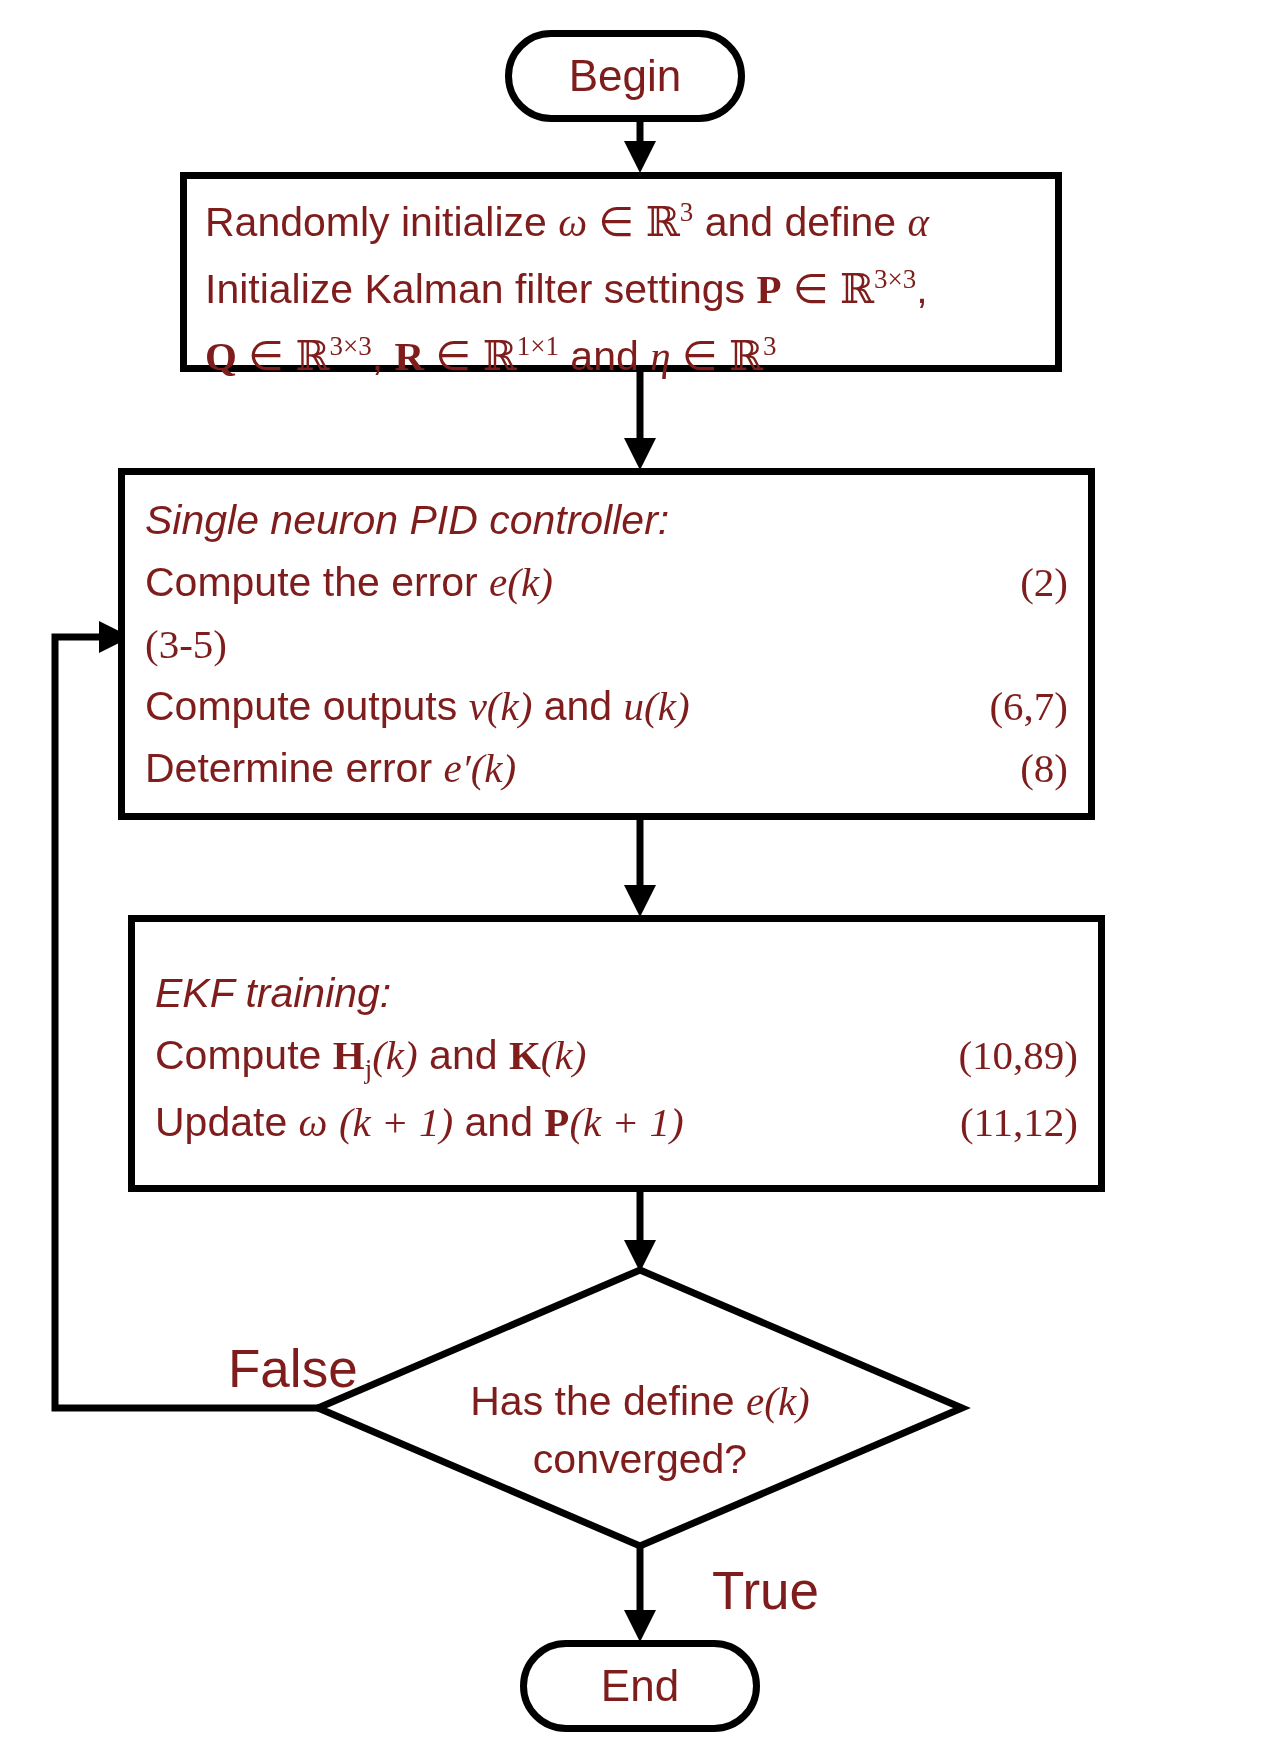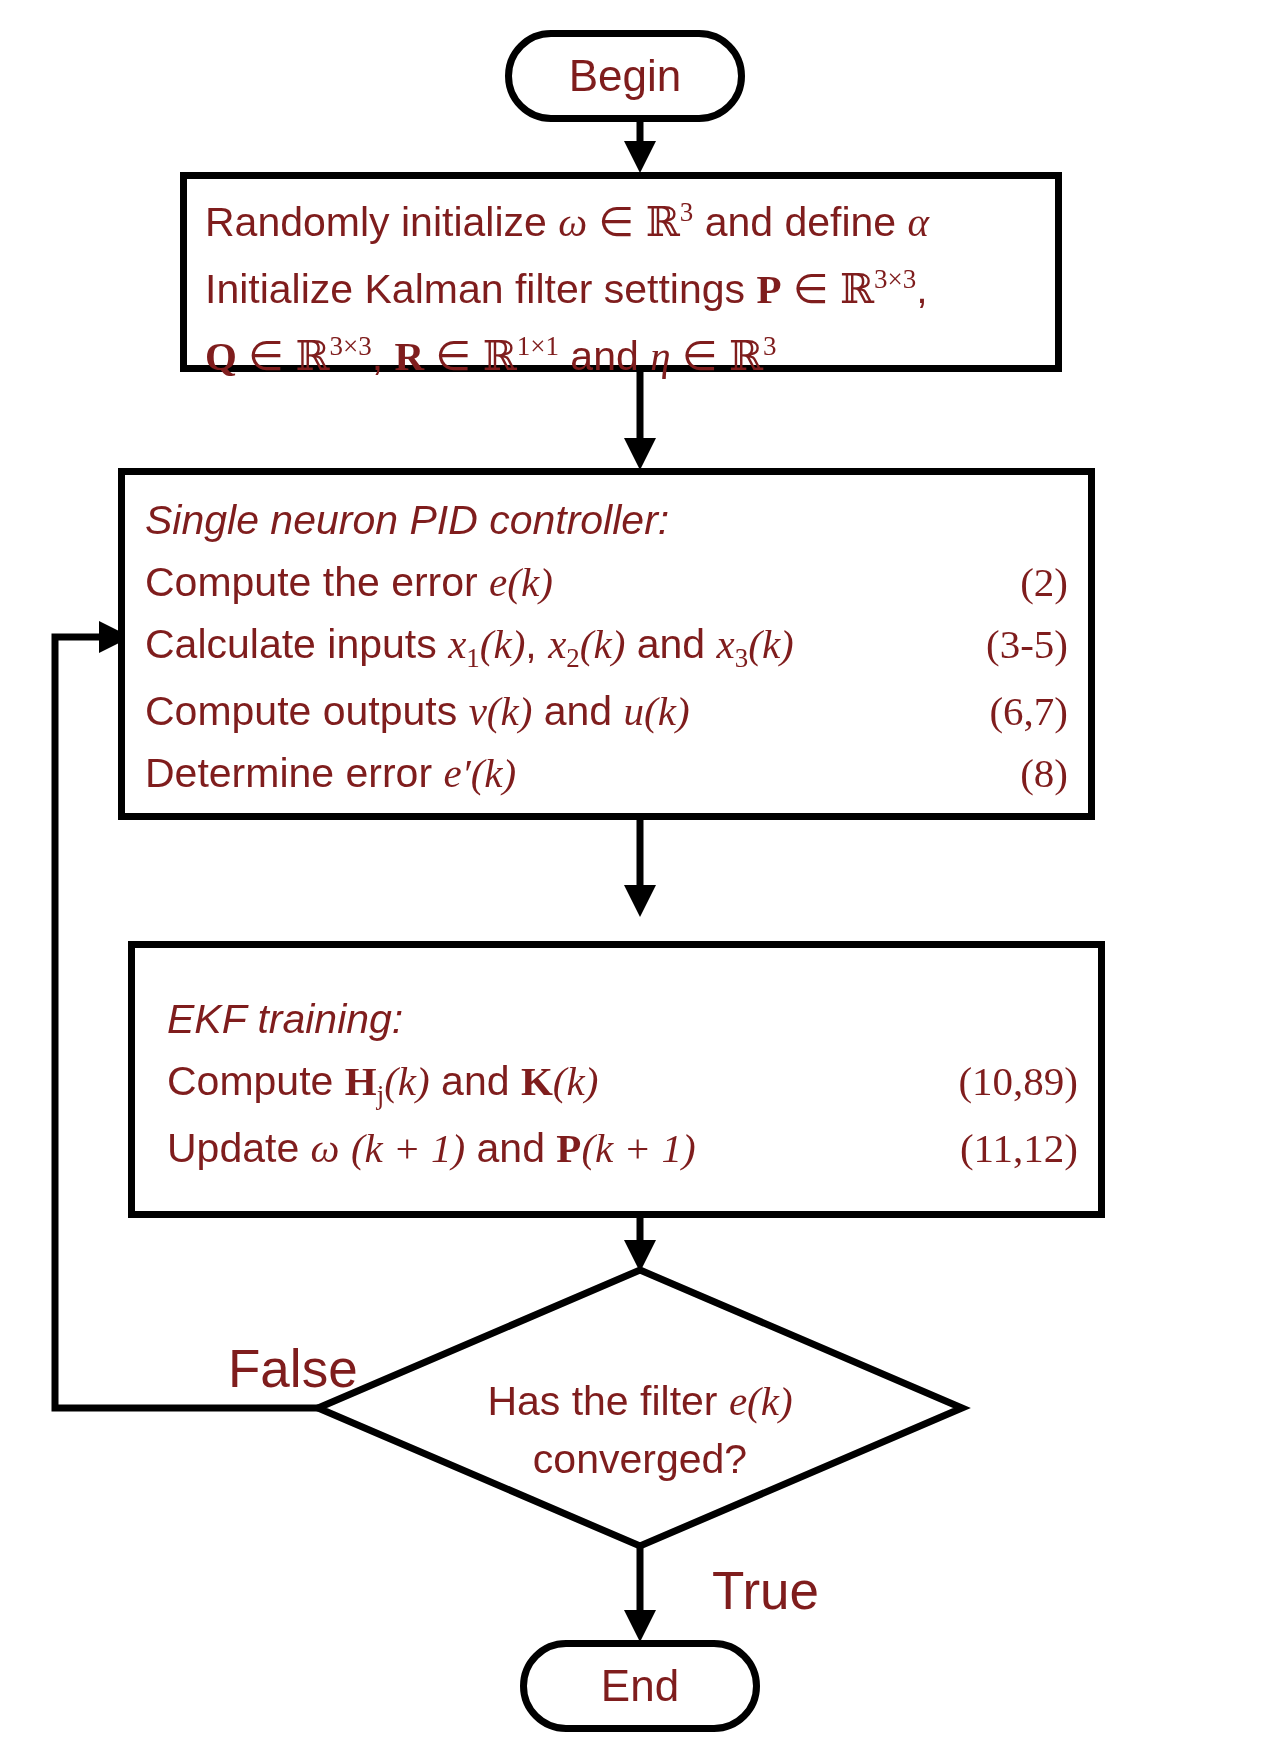--- a/index.html
+++ b/index.html
@@ -10,21 +10,21 @@
   .node{position:absolute;display:flex;align-items:center;justify-content:center;
         background:#fff;border:7px solid #000;box-sizing:border-box;}
   .stadium{border-radius:46px;font-size:44px;}
   .begin{left:505px;top:30px;width:240px;height:92px;}
   .end{left:520px;top:1640px;width:240px;height:92px;}
 
   .box{position:absolute;background:#fff;border:7px solid #000;box-sizing:border-box;
        font-size:41px;line-height:62px;}
   .box1{left:180px;top:172px;width:882px;height:200px;padding:12px 14px 0 18px;}
   .box2{left:118px;top:468px;width:977px;height:352px;padding:14px 20px 0 20px;}
-  .box3{left:128px;top:915px;width:977px;height:277px;padding:40px 20px 0 32px;margin-top:26px;}
+  .box3{left:128px;top:915px;width:977px;height:277px;padding:40px 20px 0 20px;}
 
   .row{display:flex;justify-content:space-between;}
   .hd{font-style:italic;}
   .mi{font-family:"Liberation Serif","DejaVu Serif",serif;font-style:italic;}
   .mb{font-family:"Liberation Serif","DejaVu Serif",serif;font-weight:bold;}
   .bb{font-family:"DejaVu Serif","DejaVu Sans",serif;}
   .sp{font-family:"Liberation Serif","DejaVu Serif",serif;font-size:27px;position:relative;top:-15px;}
   .sb{font-family:"Liberation Serif","DejaVu Serif",serif;font-size:27px;position:relative;top:9px;}
   .eq{font-family:"Liberation Serif","DejaVu Serif",serif;}
 
@@ -69,21 +69,20 @@
     <div class="line"><span class="mb">Q</span><span> ∈ </span><span class="bb">ℝ</span><span class="sp">3×3</span><span>, </span><span class="mb">R</span><span> ∈ </span><span class="bb">ℝ</span><span class="sp">1×1</span><span> and </span><span class="mi">η</span><span> ∈ </span><span class="bb">ℝ</span><span class="sp">3</span></div>
   </div>
 
   <div class="box box2">
     <div class="line hd">Single neuron PID controller:</div>
     <div class="row">
         <span><span>Compute the error </span><span class="mi">e(k)</span></span>
         <span class="eq">(2)</span>
       </div>
     <div class="row">
-        <span><span>Calculate inputs </span><span class="mi">x</span><span class="sb">1</span><span class="mi">(k)</span><span>, </span><span class="mi">x</span><span class="sb">2</span><span class="mi">(k)</span><span> and </span><span class="mi">x</span><span class="sb">3</span><span class="mi">(k)</span></span>
         <span class="eq">(3-5)</span>
       </div>
     <div class="row">
         <span><span>Compute outputs </span><span class="mi">v(k)</span><span> and </span><span class="mi">u(k)</span></span>
         <span class="eq">(6,7)</span>
       </div>
     <div class="row">
         <span><span>Determine error </span><span class="mi">e′(k)</span></span>
         <span class="eq">(8)</span>
       </div>
@@ -95,21 +94,21 @@
         <span><span>Compute </span><span class="mb">H</span><span class="sb">j</span><span class="mi">(k)</span><span> and </span><span class="mb">K</span><span class="mi">(k)</span></span>
         <span class="eq">(10,89)</span>
       </div>
     <div class="row">
         <span><span>Update </span><span class="mi">ω</span><span> </span><span class="mi">(k + 1)</span><span> and </span><span class="mb">P</span><span class="mi">(k + 1)</span></span>
         <span class="eq">(11,12)</span>
       </div>
   </div>
 
   <div class="dtext">
-    <div><span>Has the filter </span><span class="mi">e(k)</span></div>
+    <div><span>Has the define </span><span class="mi">e(k)</span></div>
     <div>converged?</div>
   </div>
 
   <div class="lbl false-lbl">False</div>
   <div class="lbl true-lbl">True</div>
 
   <div class="node stadium end">
     <span>End</span>
   </div>
 

